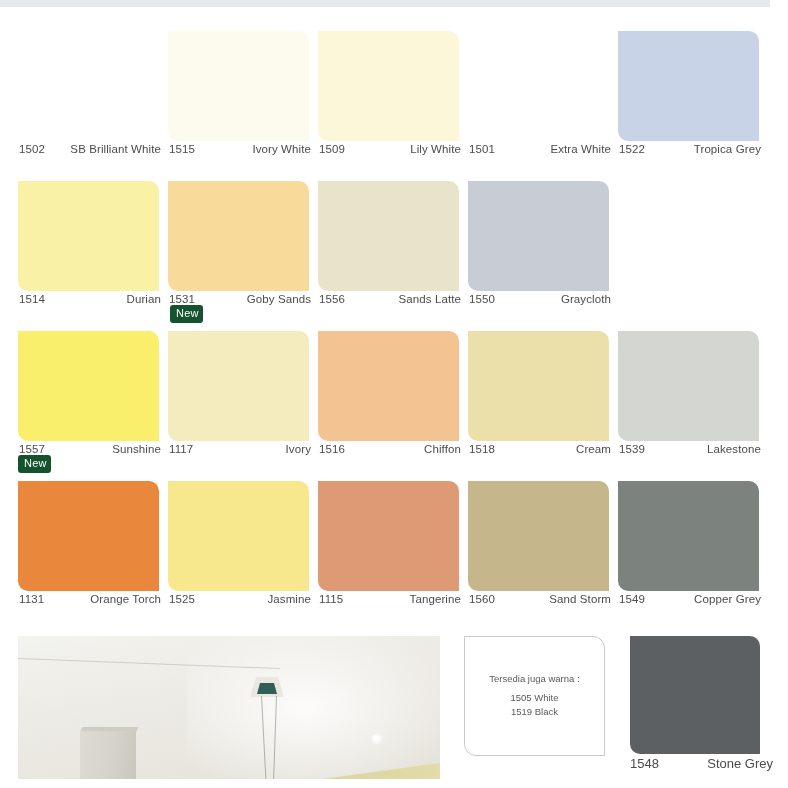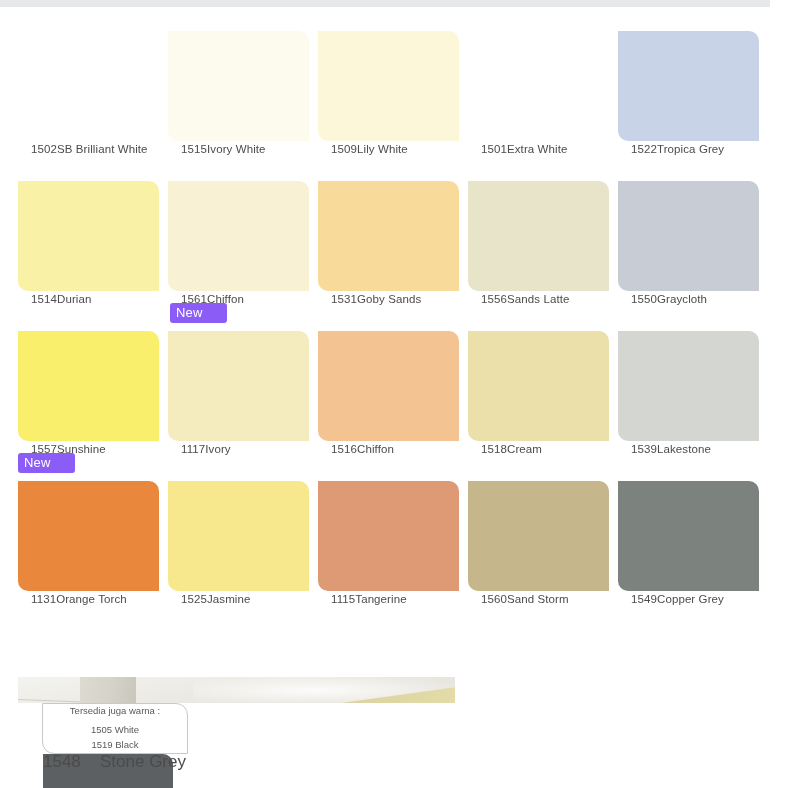--- a/index.html
+++ b/index.html
@@ -66,61 +66,59 @@
   .chip.white-chip {
     background: #ffffff;
   }
 
   .caption {
     position: absolute;
     bottom: 13px;
     left: 0;
     width: 145px;
     display: flex;
-    justify-content: flex-start;
+    justify-content: space-between;
     align-items: baseline;
     font-size: 11.5px;
     color: #4b4b4b;
     letter-spacing: 0.1px;
     white-space: nowrap;
-    margin-left: 12px;
   }
   .caption .code { padding-left: 1px; }
   .caption .name { padding-right: 2px; }
 
   .new-badge {
     position: absolute;
     left: 0;
     bottom: -3px;
-    background: #8b5cf6;
+    background: #14532d;
     color: #ffffff;
-    font-size: 13px;
+    font-size: 11px;
     line-height: 1;
-    padding: 3px 24px 4px 6px;
+    padding: 3px 4px 4px 6px;
     border-radius: 3px;
     letter-spacing: 0.2px;
     z-index: 4;
   }
   .new-badge.pos-under-chiffon {
     left: 152px;
     bottom: -5px;
   }
   .new-badge.pos-under-sunshine {
     left: 0px;
     bottom: -5px;
   }
 
   .bottom-section {
     position: absolute;
     left: 18px;
-    top: 677px;
+    top: 636px;
     width: 752px;
     height: 103px;
     display: flex;
-    flex-direction: column;
   }
 
   .photo {
     position: relative;
     width: 437px;
     height: 143px;
     overflow: hidden;
     background: #efefe9;
   }
   .photo-ceiling {
@@ -248,21 +246,21 @@
     border-radius: 0 10px 0 10px;
   }
   .stone-caption {
     position: absolute;
     bottom: 8px;
     left: 0;
     width: 145px;
     display: flex;
     justify-content: space-between;
     align-items: baseline;
-    font-size: 17px;
+    font-size: 13px;
     color: #4b4b4b;
     white-space: nowrap;
   }
   .stone-caption .name { padding-right: 2px; }
 </style>
 </head>
 <body>
 
 <div id="page">
 
@@ -308,27 +306,20 @@
         </div>
       </div>
     </div>
 
     <div class="swatch-row">
       <div class="swatch-cell">
         <div class="chip" style="background:#F9F1A6"></div>
         <div class="caption">
           <span class="code">1514</span>
           <span class="name">Durian</span>
-        </div>
-      </div>
-      <div class="swatch-cell">
-        <div class="chip" style="background:#F8F1D4"></div>
-        <div class="caption">
-          <span class="code">1561</span>
-          <span class="name">Chiffon</span>
         </div>
       </div>
       <div class="swatch-cell">
         <div class="chip" style="background:#F8DB9B"></div>
         <div class="caption">
           <span class="code">1531</span>
           <span class="name">Goby Sands</span>
         </div>
       </div>
       <div class="swatch-cell">

